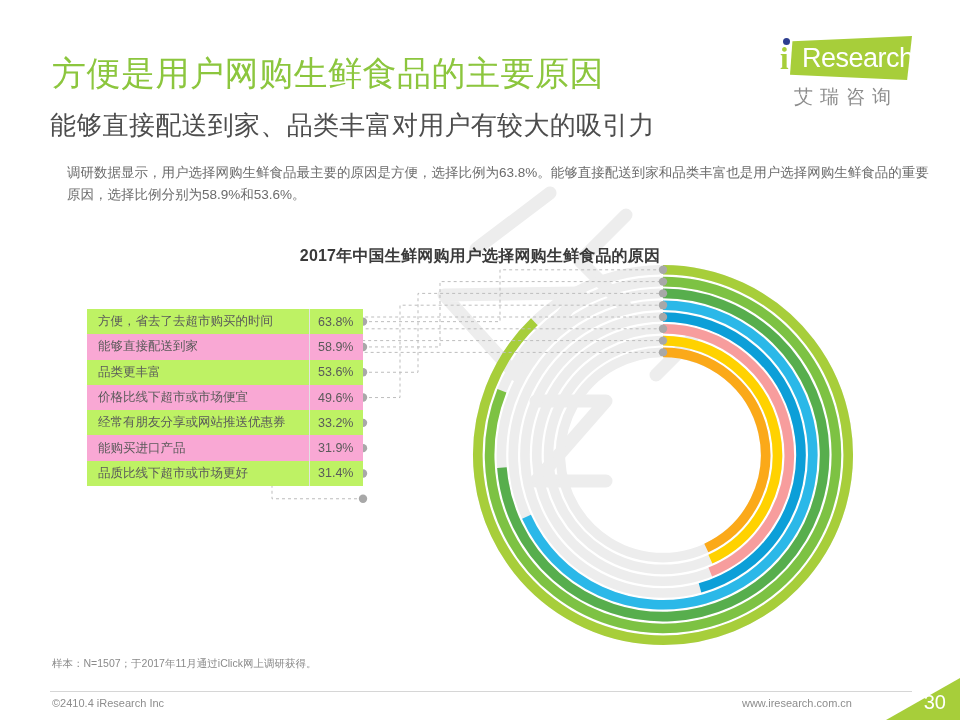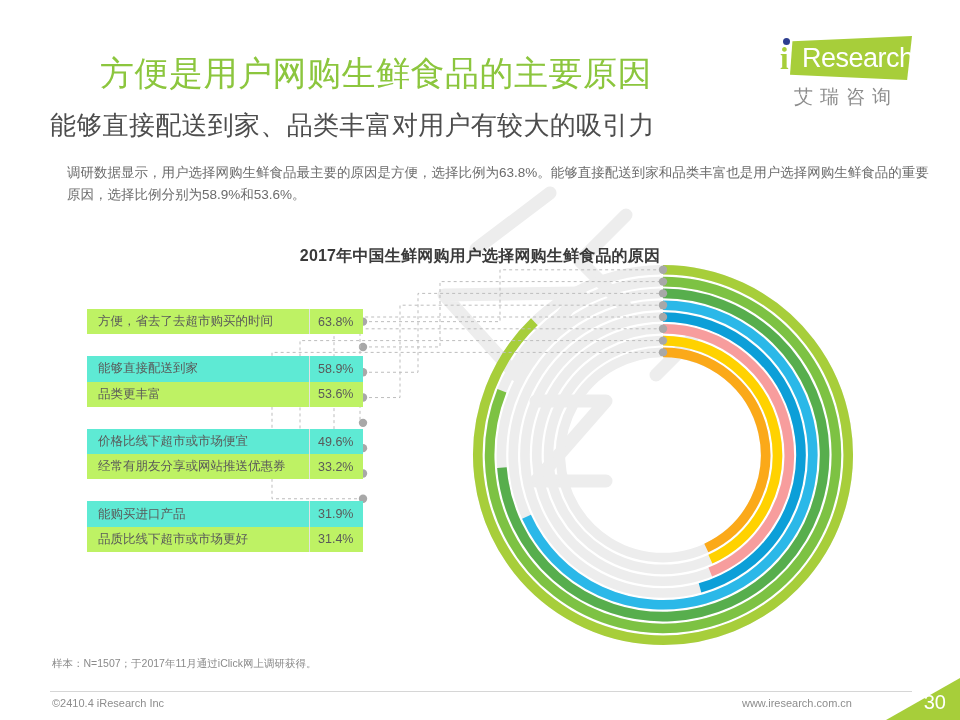--- a/index.html
+++ b/index.html
@@ -66,21 +66,20 @@
     letter-spacing: 7px;
   }
 
   
   .main-title {
     position: absolute; left: 52px; top: 52px;
     font-size: 34px; line-height: 42px;
     color: #8CC63E; font-weight: normal;
     letter-spacing: 0.5px;
     z-index: 4;
-    margin-left: 48px;
   }
   .sub-title {
     position: absolute; left: 50px; top: 108px;
     font-size: 26px; line-height: 34px;
     color: #4d4d4d; font-weight: normal;
     letter-spacing: 0.3px;
     z-index: 4;
   }
   .lede {
     position: absolute; left: 67px; top: 162px;
@@ -106,21 +105,21 @@
     width: 276px;
     z-index: 3;
   }
   .trow {
     position: relative;
     height: 25.3px;
     display: flex;
     align-items: center;
   }
   .trow.odd  { background: #bef264; }
-  .trow.even { background: #5eead4; margin-top: 22px; }
+  .trow.even { background: #f9a8d4; }
   .tlabel {
     flex: 1 1 auto;
     padding-left: 11px;
     font-size: 12.5px;
     color: #5a5a5a;
     white-space: nowrap;
     overflow: hidden;
   }
   .tval {
     flex: 0 0 54px;

